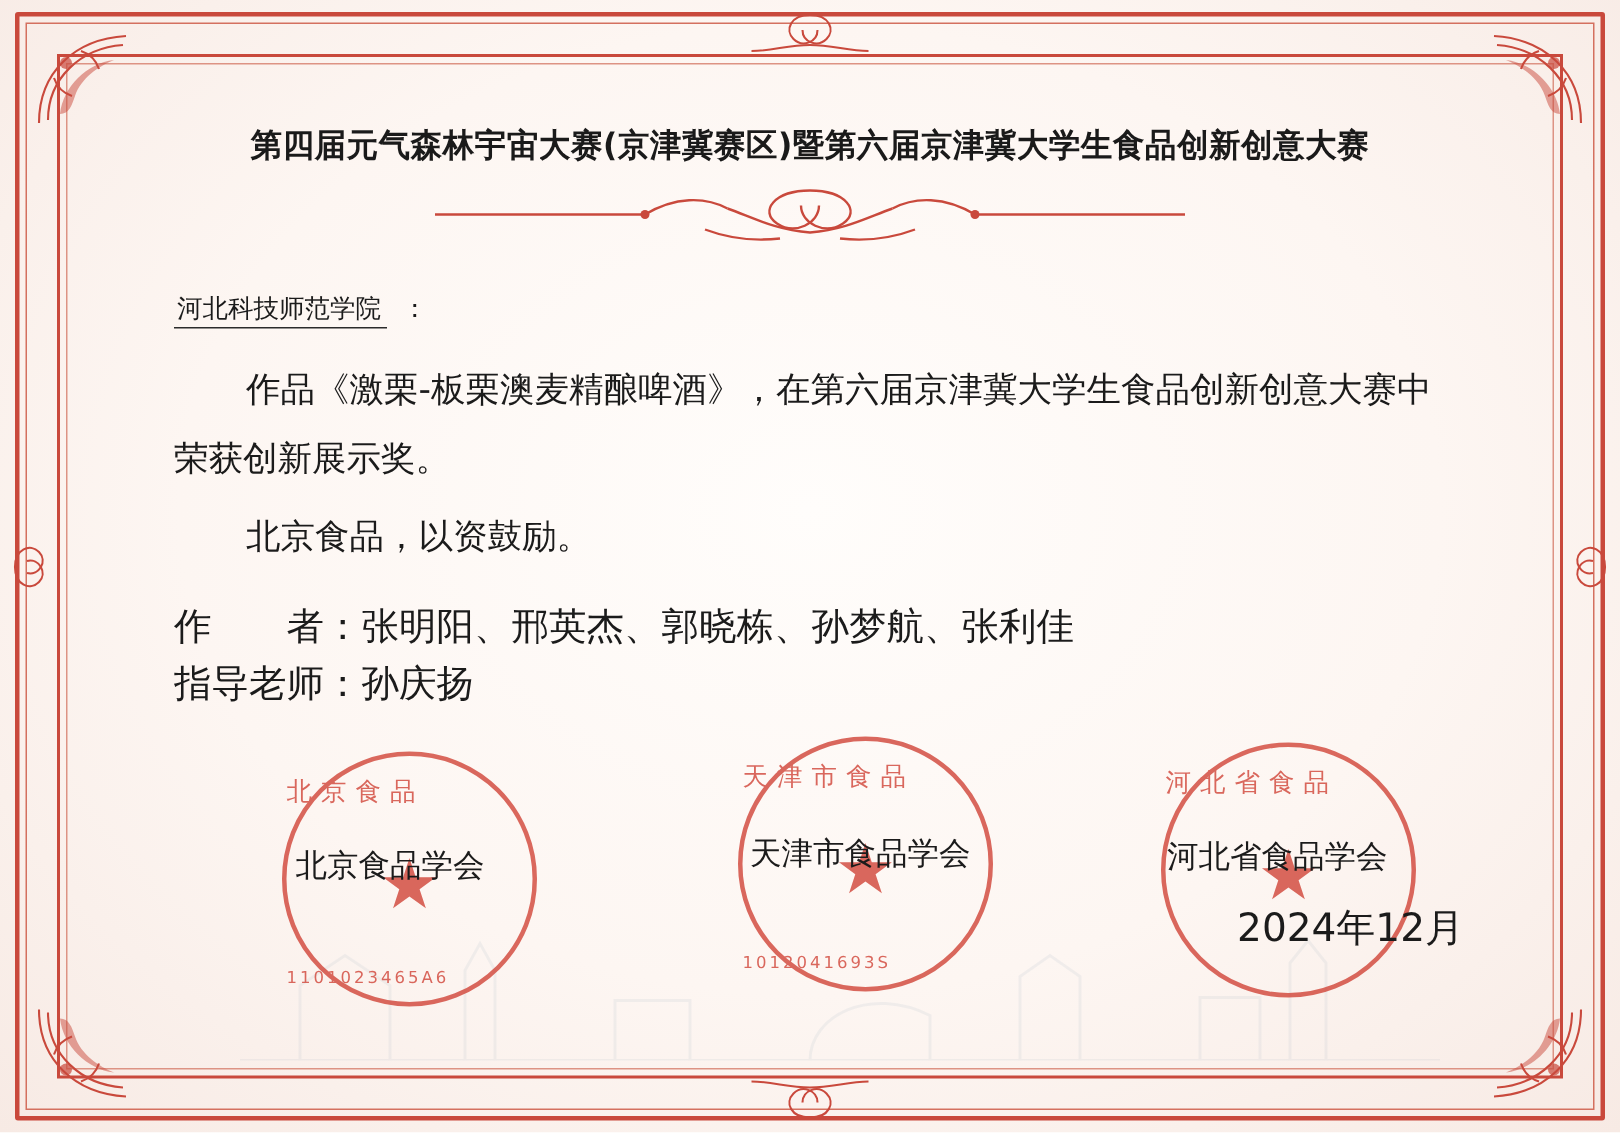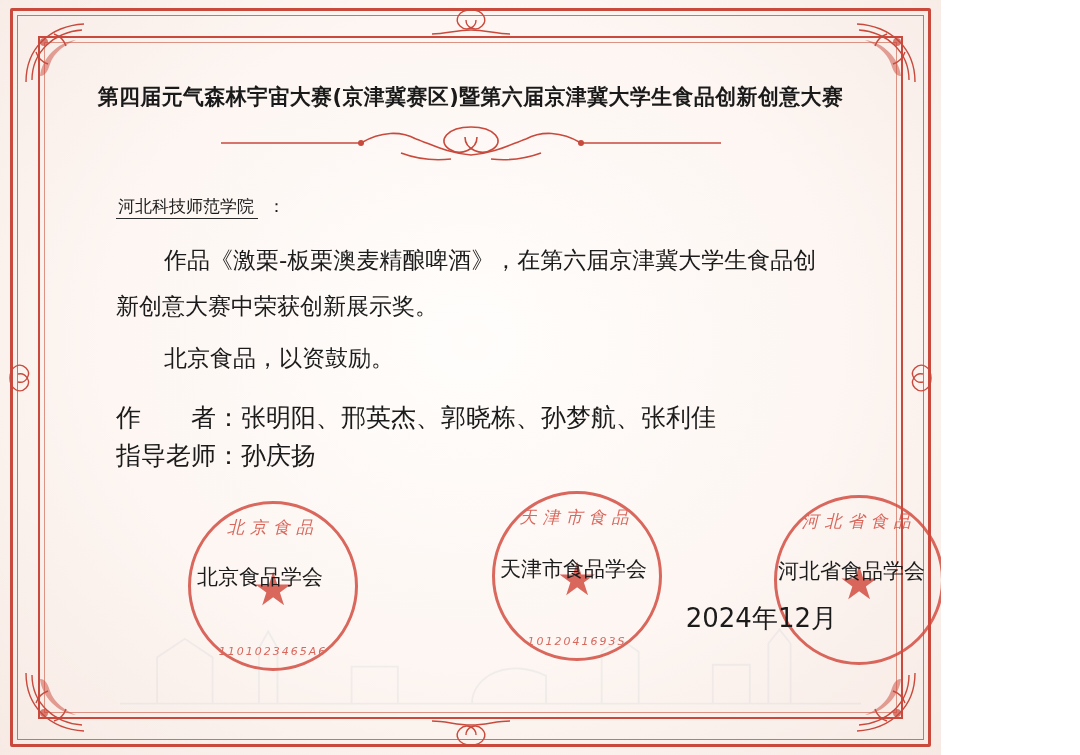--- a/index.html
+++ b/index.html
@@ -9,21 +9,21 @@
   }
   body {
     width: 1080px;
     height: 755px;
     overflow: hidden;
     font-family: "Liberation Sans", sans-serif;
   }
 
   #certificate {
     position: relative;
-    width: 941px;
+    width: 1080px;
     height: 755px;
     background:
       radial-gradient(ellipse at 50% 45%, #fffdfb 0%, #fdf6f2 55%, #f7eae4 100%);
     overflow: hidden;
   }
 
   
   .frame-outer {
     position: absolute;
     left: 10px; top: 8px; right: 10px; bottom: 8px;
@@ -174,24 +174,23 @@
     position: absolute;
     left: 50%; top: 52%;
     transform: translate(-50%, -50%);
     color: #d2483c;
     font-size: 46px;
     line-height: 1;
   }
   .seal .arc-top, .seal .arc-bottom {
     position: absolute;
     left: 0; right: 0;
-    text-align: center;
+    text-align: left;
     color: #d2483c;
     font-family: "DejaVu Sans", "Liberation Sans", sans-serif;
-    font-style: italic;
   }
   .seal .arc-top { top: 12px; font-size: 17px; letter-spacing: 6px; }
   .seal .arc-bottom { bottom: 10px; font-size: 11px; letter-spacing: 2px; }
 
   .seal-1 { left: 128px;  top: 18px; width: 164px; height: 164px; }
   .seal-2 { left: 432px;  top: 8px;  width: 164px; height: 164px; }
   .seal-3 { left: 714px;  top: 12px; width: 164px; height: 164px; }
 
   .org-label {
     position: absolute;

